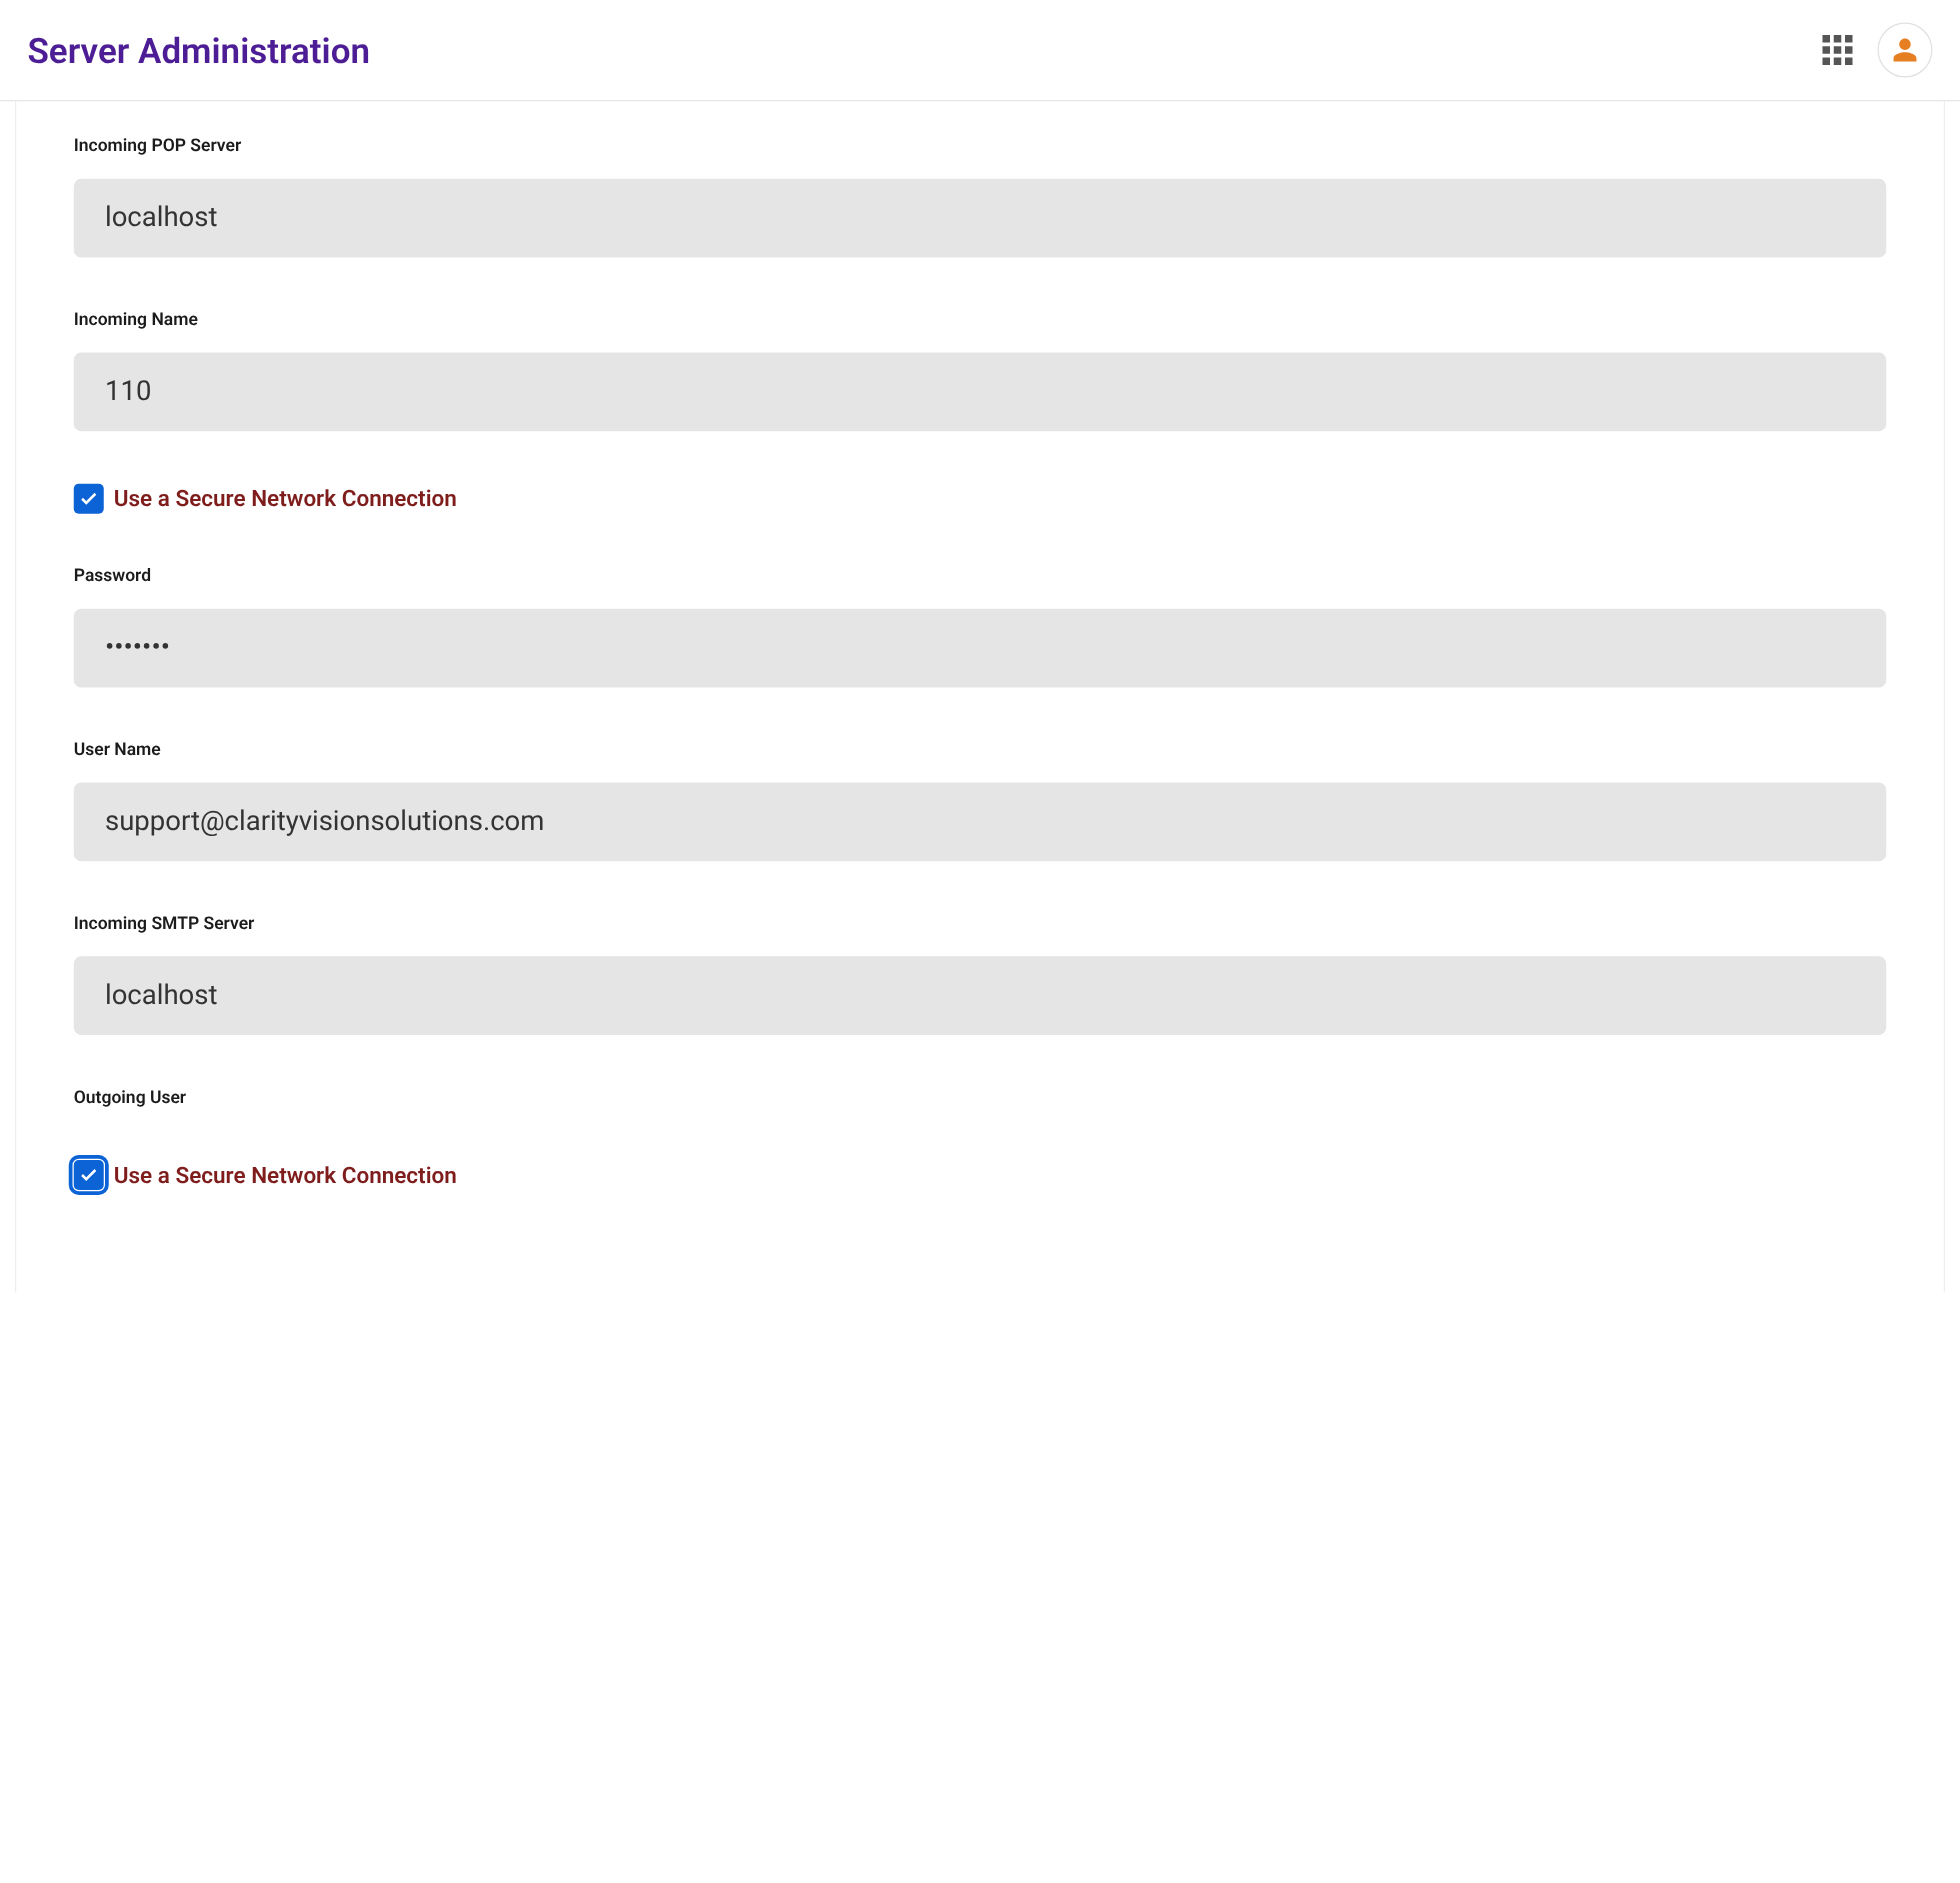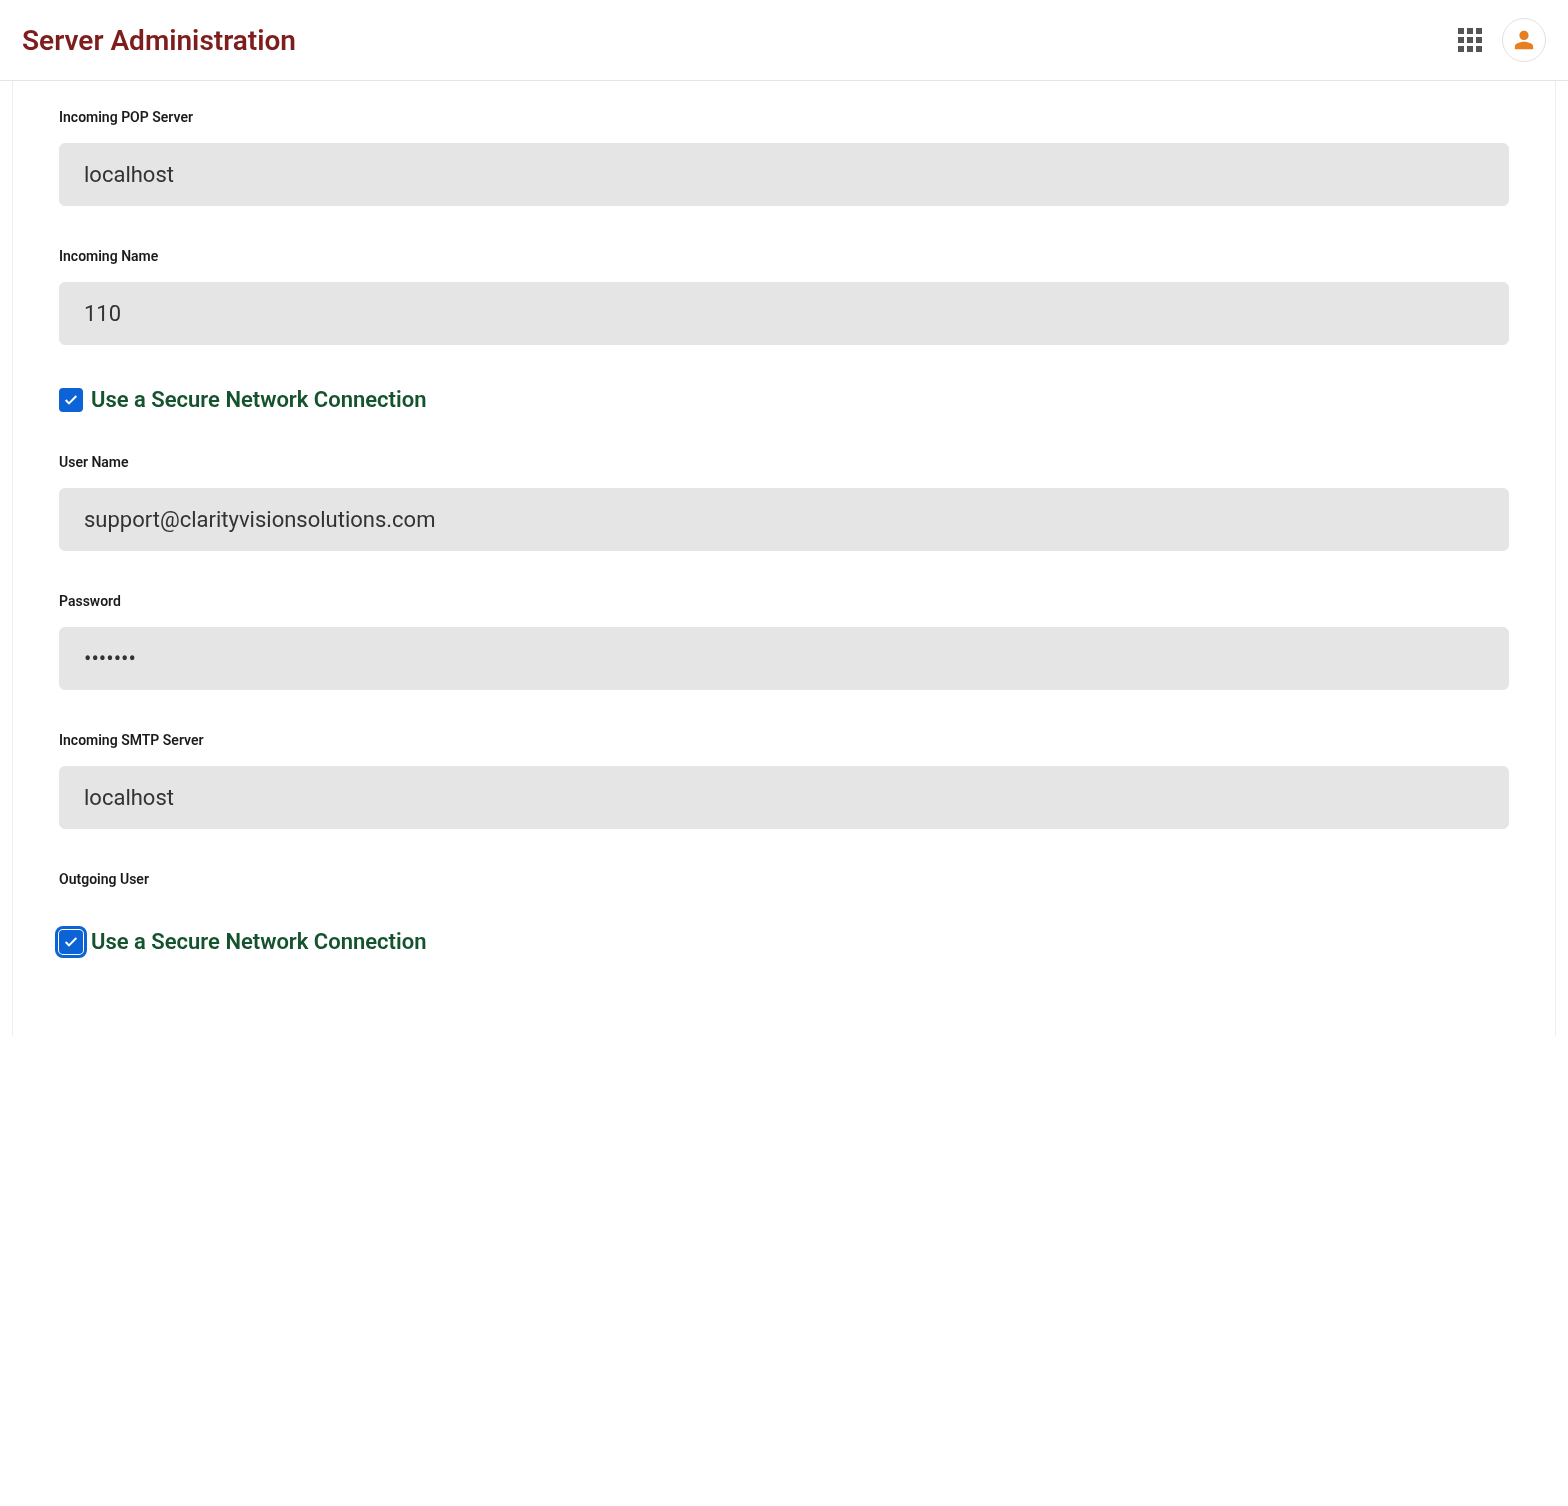--- a/index.html
+++ b/index.html
@@ -15,21 +15,21 @@
     .header {
       display: flex;
       align-items: center;
       justify-content: space-between;
       padding: 18px 22px;
       border-bottom: 1px solid #e5e5e5;
     }
     .header-title {
       font-size: 28px;
       font-weight: 600;
-      color: #7f1d1d;
+      color: #4c1d95;
     }
     .header-actions {
       display: flex;
       align-items: center;
       gap: 20px;
     }
     .apps-icon {
       display: grid;
       grid-template-columns: repeat(3, 6px);
       grid-template-rows: repeat(3, 6px);
@@ -106,23 +106,23 @@
       cursor: pointer;
     }
     .cb-box svg {
       width: 16px;
       height: 16px;
       stroke: #fff;
       stroke-width: 3;
       fill: none;
     }
     .cb-label {
-      font-size: 22px;
+      font-size: 18px;
       font-weight: 600;
-      color: #14532d;
+      color: #7f1d1d;
     }
   </style>
 </head>
 <body>
 
 <div class="header">
   <div class="header-title">Server Administration</div>
   <div class="header-actions">
     <div class="apps-icon">
       <span></span>
@@ -159,27 +159,27 @@
     <div class="checkbox-row">
       <div class="cb-box">
         <svg viewBox="0 0 24 24">
             <polyline points="4 12 9 17 20 6"></polyline>
           </svg>
       </div>
       <span class="cb-label">Use a Secure Network Connection</span>
     </div>
 
     <div class="form-group">
+      <label class="field-label">Password</label>
+      <input type="text" class="text-input" value="•••••••" style="">
+    </div>
+
+    <div class="form-group">
       <label class="field-label">User Name</label>
       <input type="text" class="text-input" value="support@clarityvisionsolutions.com" style="">
-    </div>
-
-    <div class="form-group">
-      <label class="field-label">Password</label>
-      <input type="text" class="text-input" value="•••••••" style="">
     </div>
 
     <div class="form-group">
       <label class="field-label">Incoming SMTP Server</label>
       <input type="text" class="text-input" value="localhost" style="">
     </div>
 
     <div class="form-group">
       <label class="field-label">Outgoing User</label>
     </div>

